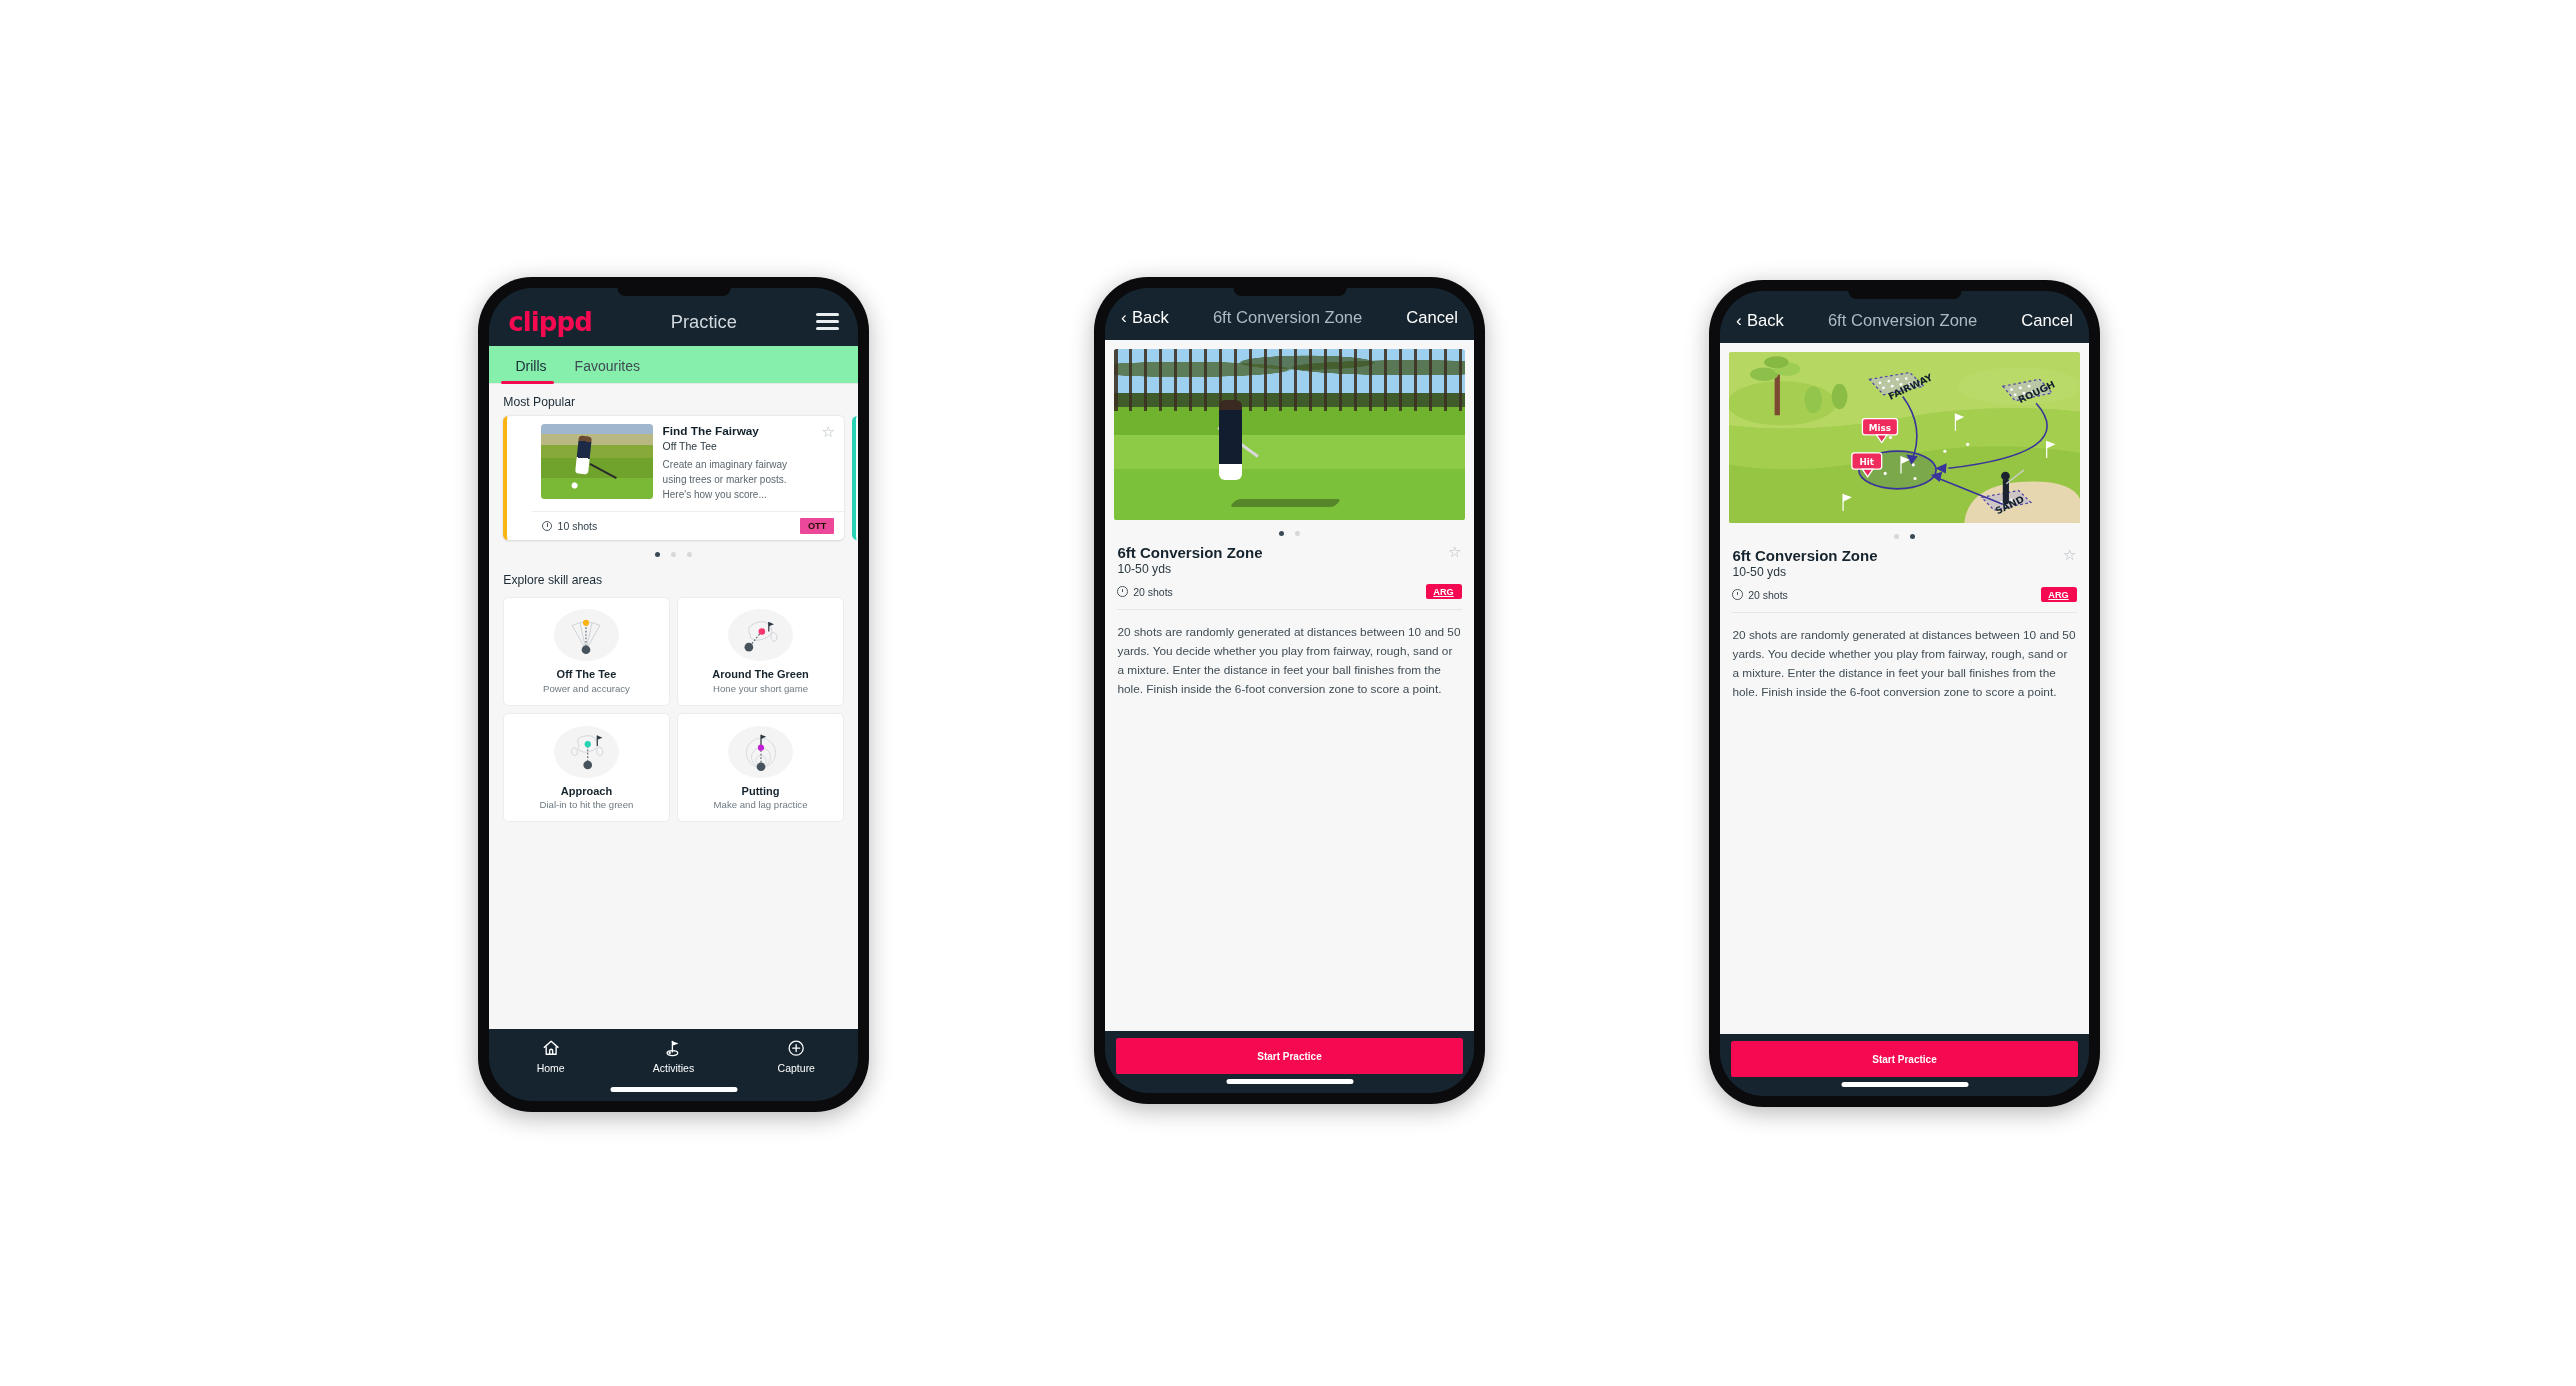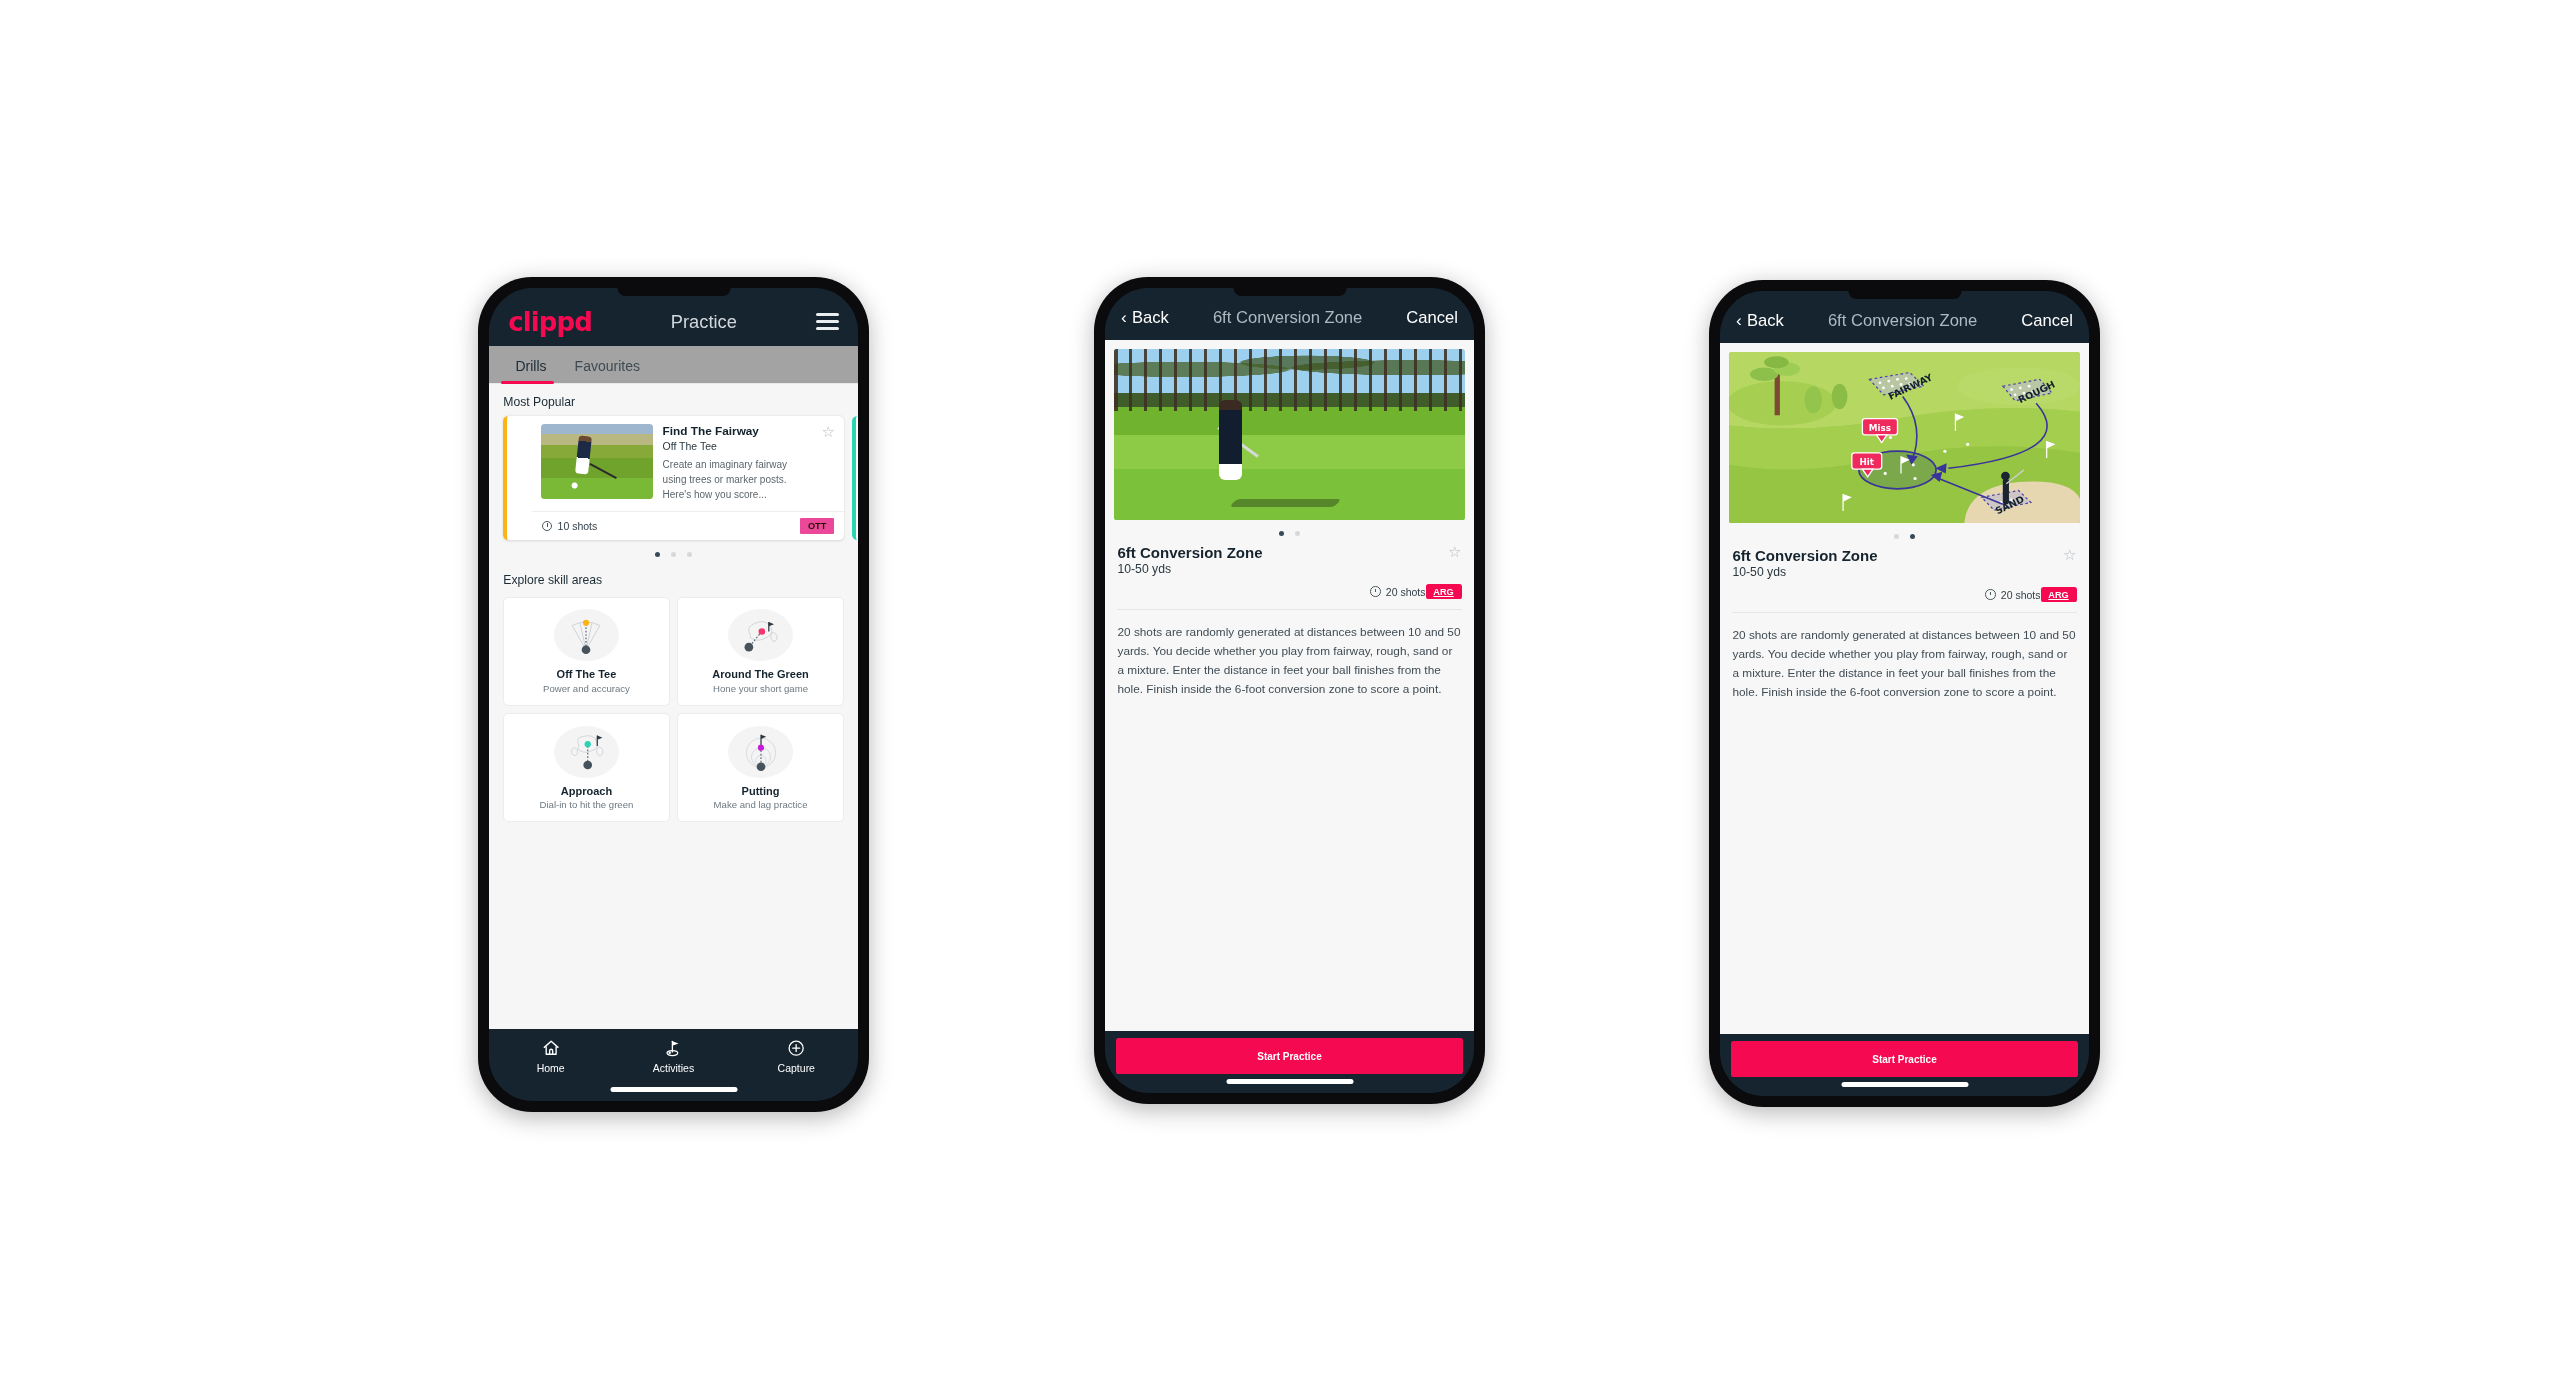--- a/index.html
+++ b/index.html
@@ -91,21 +91,21 @@
     padding: 7px 15.7px 0 15.7px;
     flex: 0 0 auto;
   }
   .nav-back { display: flex; align-items: center; gap: 5.2px; color: #ffffff; font-size: 16.6px; }
   .chev { font-size: 17.4px; line-height: 1; }
   .nav-title { color: #aeb9c2; font-size: 16.6px; }
   .nav-cancel { color: #ffffff; font-size: 16.6px; }
 
   
   .tabs {
-    background: #a3a3a3;
+    background: #86efac;
     display: flex;
     padding: 0 12.2px;
     flex: 0 0 auto;
     border-bottom: 0.9px solid #e8e8e8;
   }
   .tab {
     padding: 11.3px 14px 9.6px 14px;
     font-size: 14px;
     color: #3e4a52;
     position: relative;
@@ -284,21 +284,21 @@
   .hero.illu { background: linear-gradient(180deg,#a9d157 0 40%, #9ccb4c 40% 70%, #8fc244 70% 100%); }
   .hero.illu svg { position: absolute; inset: 0; width: 100%; height: 100%; }
 
   .detail-dots { display: flex; justify-content: center; gap: 11.3px; padding: 11.3px 0 7.8px 0; }
 
   .detail-head { padding: 0 12.2px; }
   .dh-row { display: flex; align-items: flex-start; justify-content: space-between; }
   .dh-title { font-size: 15px; font-weight: 700; color: #15242e; }
   .dh-sub { font-size: 12.2px; color: #2a3840; margin-top: 0.9px; }
   .dh-row2 {
-    display: flex; align-items: center; justify-content: flex-end;
+    display: flex; align-items: center; justify-content: space-between;
     margin-top: 7.8px; padding-bottom: 9.6px;
     border-bottom: 0.9px solid #e6e6e6;
   }
   .pink-badge {
     font-size: 9.2px; font-weight: 700; color: #ffffff;
     background: #f50a52; border-radius: 2.6px; padding: 2.6px 7.8px; text-decoration: underline;
   }
   .detail-desc {
     padding: 13px 12.2px 0 12.2px;
     font-size: 11.8px; line-height: 1.62; color: #3f4c54;

